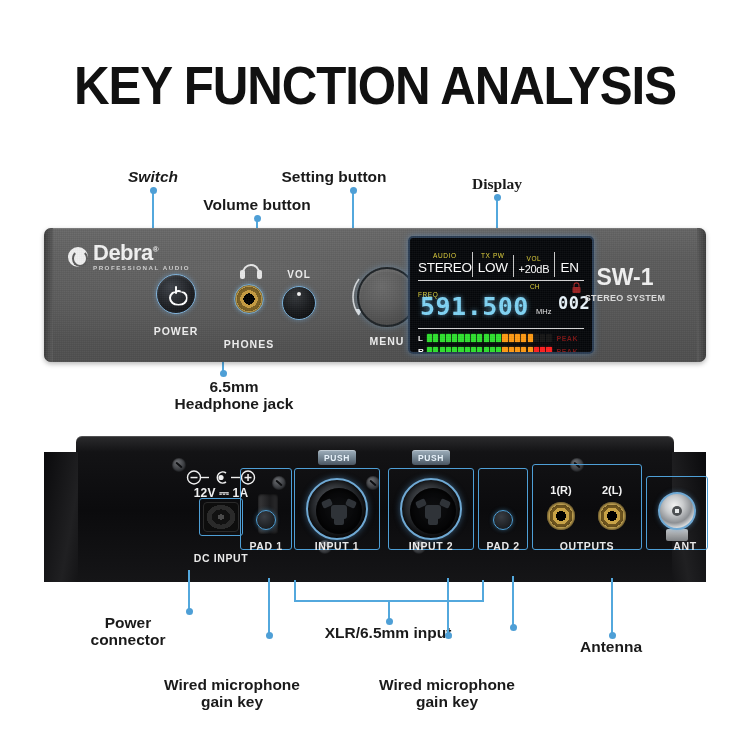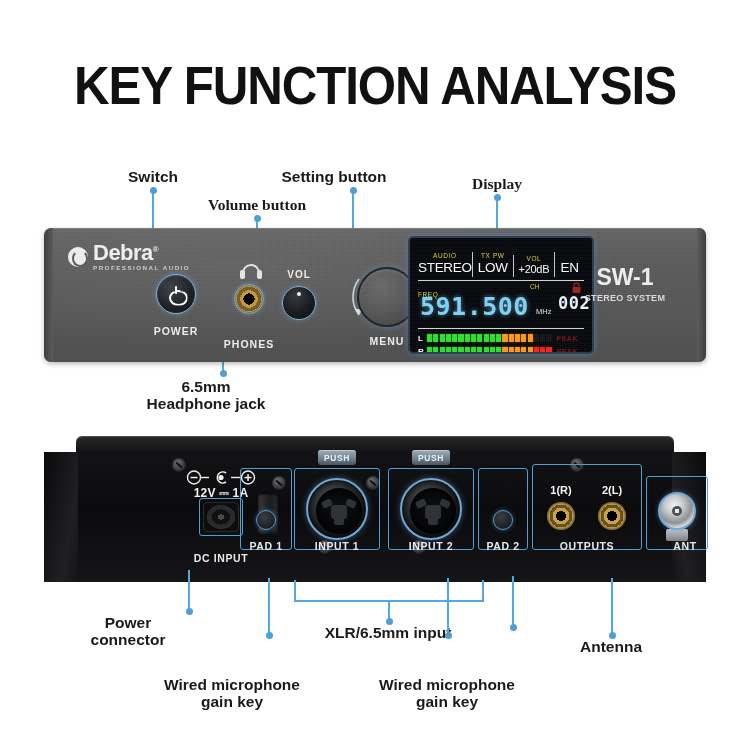--- a/index.html
+++ b/index.html
@@ -336,33 +336,33 @@
     border-radius: 2px;
   }
 </style>
 </head>
 <body>
 
 <div id="stage">
 
   <div class="page-title">KEY FUNCTION ANALYSIS</div>
 
-  <div class="callout" style="left:153px; top:168px;">Switch</div>
+  <div class="callout" style="left:153px; top:168px;font-style:italic;">Switch</div>
   <div class="lead" style="left:152px; top:190px; height:62px;"></div>
 
-  <div class="callout" style="left:257px; top:196px;font-family:Liberation Serif, serif;">Volume button</div>
+  <div class="callout" style="left:257px; top:196px;">Volume button</div>
   <div class="lead" style="left:256px; top:218px; height:60px;"></div>
 
   <div class="callout" style="left:334px; top:168px;">Setting button</div>
   <div class="lead" style="left:352px; top:190px; height:78px;"></div>
 
   <div class="callout" style="left:497px; top:175px;font-family:Liberation Serif, serif;">Display</div>
   <div class="lead" style="left:496px; top:197px; height:40px;"></div>
 
-  <div class="callout" style="left:206px; top:378px;">6.5mm
+  <div class="callout" style="left:234px; top:378px;">6.5mm
 Headphone jack</div>
   <div class="lead dotbottom" style="left:222px; top:318px; height:56px;"></div>
 
   <div id="front">
     <div class="front-edge-l"></div>
     <div class="front-edge-r"></div>
 
     <div class="brand">
       <div class="brand-mark"></div>
       <div class="brand-text">

